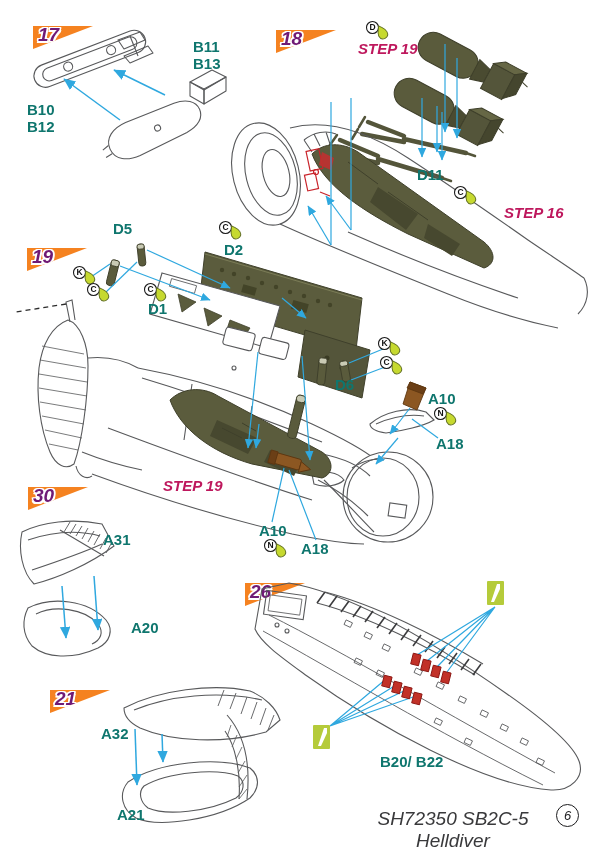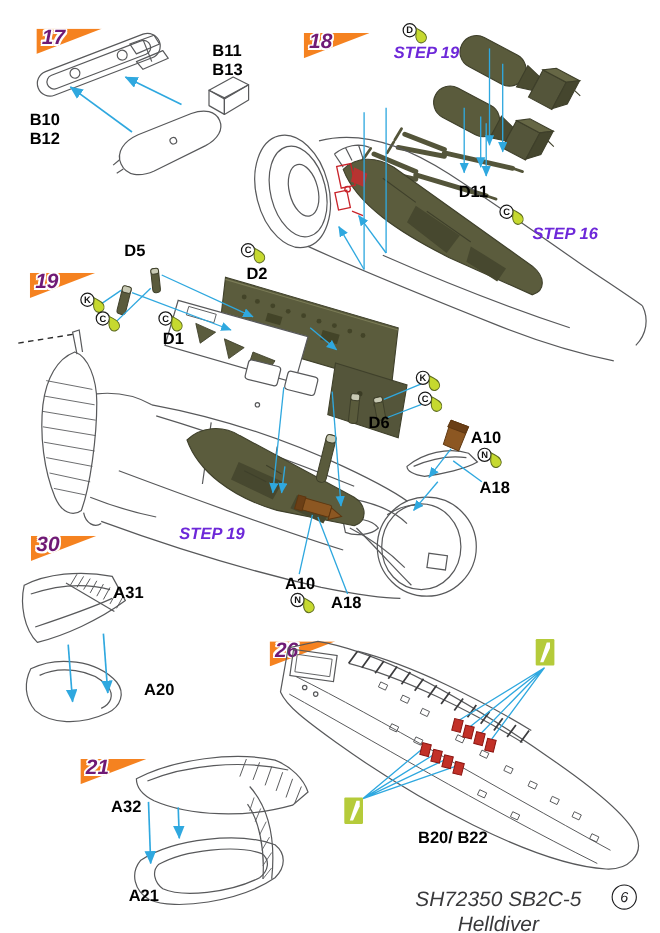--- a/index.html
+++ b/index.html
@@ -1,20 +1,20 @@
 <!DOCTYPE html>
 <html><head>
 <meta charset="utf-8">
 <style>
   html,body{margin:0;padding:0;background:#fff}
   .page{position:relative;width:600px;height:848px;background:#ffffff;overflow:hidden;
         font-family:"Liberation Sans",sans-serif}
   svg.draw{position:absolute;overflow:visible}
-  .lbl{position:absolute;font-weight:bold;font-size:15px;color:#000000;line-height:17px;white-space:nowrap}
-  .ref{position:absolute;font-weight:bold;font-style:italic;font-size:15px;color:#6d28d9;white-space:nowrap}
+  .lbl{position:absolute;font-weight:bold;font-size:15px;color:#0f766e;line-height:17px;white-space:nowrap}
+  .ref{position:absolute;font-weight:bold;font-style:italic;font-size:15px;color:#be185d;white-space:nowrap}
   .flag{position:absolute;height:23px;width:60px;background:#F58220;
         clip-path:polygon(0 0,100% 0,0 100%)}
   .flagnum{position:absolute;left:5px;top:-2px;
         font:italic bold 19px "Liberation Sans",sans-serif;color:#701a75;
         text-shadow:-1.5px -1.5px 0 #fff,1.5px -1.5px 0 #fff,-1.5px 1.5px 0 #fff,
                     1.5px 1.5px 0 #fff,-1.5px 0 0 #fff,1.5px 0 0 #fff,0 1.5px 0 #fff,0 -1.5px 0 #fff}
   .paint{position:absolute;width:27px;height:23px}
   .footer{position:absolute;font-style:italic;font-size:19px;color:#39393B;text-align:center}
   .pagenum{position:absolute;width:21px;height:21px;border:1.8px solid #1c1c1e;border-radius:50%;
         display:flex;align-items:center;justify-content:center;font-size:13px;font-style:italic;color:#1c1c1e}
@@ -152,21 +152,21 @@
     </svg>
   </span>
   <div class="lbl" style="left:417px;top:166px">D11</div>
   <span class="paint" style="left:453px;top:185px">
     <svg width="27" height="23" viewBox="0 0 27 23">
       <circle cx="7.5" cy="7.5" r="6" fill="#fff" stroke="#1a1a1a" stroke-width="1.1"></circle>
       <text x="7.5" y="10.4" text-anchor="middle">C</text>
       <path d="M17,5 C19,8.5 21.5,10.5 21.5,14 C21.5,17 19.5,19 16.8,19 C14,19 12.2,17 12.2,14 C12.2,10.5 15,8.5 17,5 Z" transform="rotate(-28 17 12)" fill="#C6D92F" stroke="#5E6C1F" stroke-width="0.9"></path>
     </svg>
   </span>
-  <div class="ref" style="left:484px;top:204px">STEP 16</div>
+  <div class="ref" style="left:504px;top:204px">STEP 16</div>
 
   <div class="flag" style="left:27px;top:248px">
     <span class="flagnum">19</span>
   </div>
 
   <svg class="draw" style="left:12px;top:228px" width="588" height="337" viewBox="0 0 588 337">
     <defs>
         <marker id="ar19" markerWidth="9" markerHeight="8" refX="7.5" refY="3.5" orient="auto">
       <path d="M0,0 L8,3.5 L0,7 Z" fill="#2FA8DF"></path>
         </marker>
@@ -370,21 +370,21 @@
       <path d="M28,136 C46,127 76,130 90,146 C96,154 93,162 84,166"></path>
     </g>
     <g stroke="#2FA8DF" stroke-width="1.5" fill="none">
       <path d="M54,108 L58,160" marker-end="url(#ar20)"></path>
       <path d="M86,98 L90,152" marker-end="url(#ar20)"></path>
     </g>
   </svg>
   <div class="lbl" style="left:103px;top:531px">A31</div>
   <div class="lbl" style="left:131px;top:619px">A20</div>
 
-  <div class="flag" style="left:73px;top:690px">
+  <div class="flag" style="left:50px;top:690px">
     <span class="flagnum">21</span>
   </div>
   <svg class="draw" style="left:48px;top:670px" width="235" height="175" viewBox="0 0 235 175">
     <defs>
         <marker id="ar21" markerWidth="9" markerHeight="8" refX="7.5" refY="3.5" orient="auto">
       <path d="M0,0 L8,3.5 L0,7 Z" fill="#2FA8DF"></path>
         </marker>
       </defs>
     <g stroke="#58595B" fill="none" stroke-width="1.1">
       <path d="M76,38 C110,20 165,13 202,21 C217,27 228,38 232,50 L218,62 C176,74 124,72 92,58 C80,52 76,45 76,38 Z"></path>

